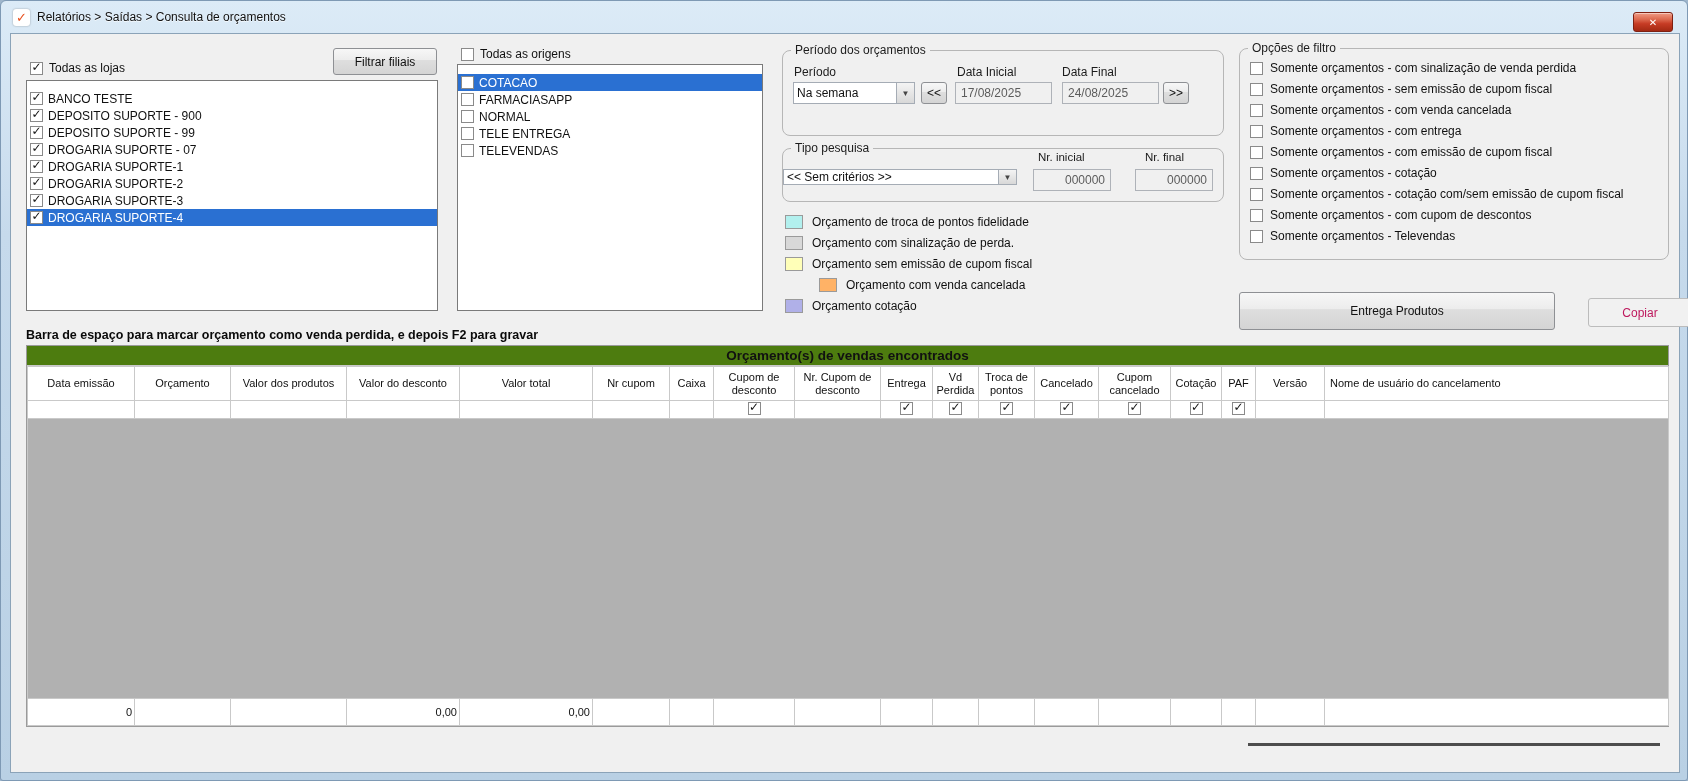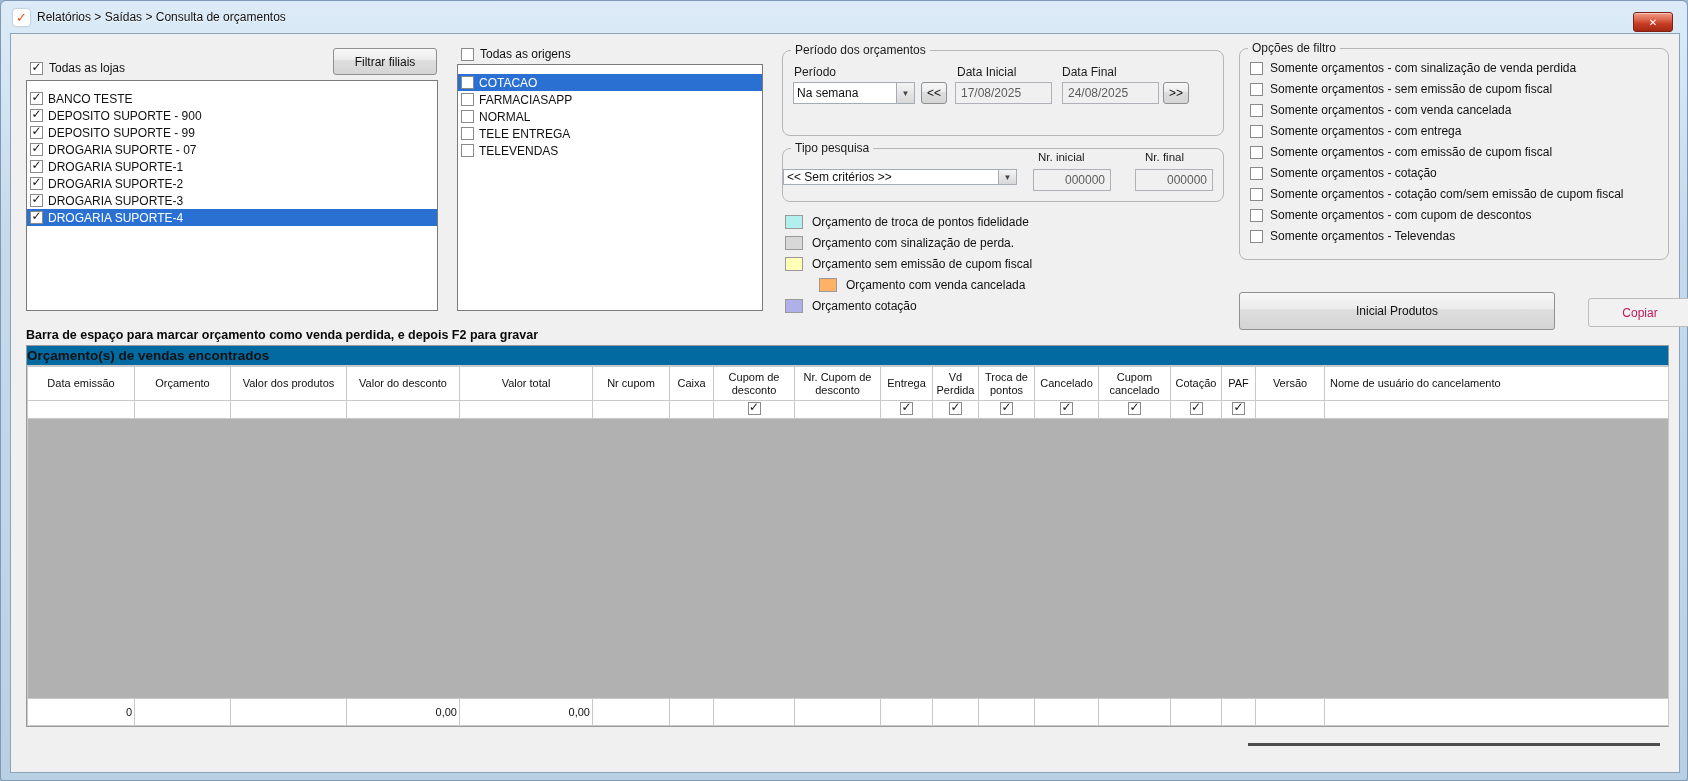--- a/index.html
+++ b/index.html
@@ -46,22 +46,22 @@
          color:#5c5c5c;display:flex;align-items:center;padding:0 5px;}
   .field.num{justify-content:flex-end;}
   .small-label{position:absolute;font-size:12px;color:#1c1c1c;white-space:nowrap;}
   .legend-row{position:absolute;display:flex;align-items:center;gap:9px;font-size:12px;}
   .legend-swatch{width:18px;height:14px;border:1px solid #9a9a9a;box-sizing:border-box;background:#eee;}
   .fo-row{position:absolute;left:10px;display:flex;align-items:center;gap:7px;font-size:12px;white-space:nowrap;}
 
   
   #hint{position:absolute;left:15px;top:294px;font-size:12.5px;font-weight:700;color:#0a0a0a;}
   #grid{position:absolute;left:15px;top:311px;width:1643px;background:#fff;border:1px solid #9a9a9a;box-sizing:border-box;}
-  .grid-title{height:19px;line-height:19px;font-weight:700;font-size:13.5px;
-              background:#0369a1;border-bottom:1px solid #c9c9c9;}
+  .grid-title{height:19px;line-height:19px;text-align:center;font-weight:700;font-size:13.5px;
+              background:#4d7c0f;border-bottom:1px solid #c9c9c9;}
   #grid table{border-collapse:collapse;table-layout:fixed;width:1641px;}
   #grid th,#grid td{border:1px solid #c9c9c9;font-size:11px;font-weight:400;padding:0 2px;
                     overflow:hidden;box-sizing:border-box;}
   #grid th{height:34px;text-align:center;white-space:pre-line;line-height:1.18;background:#fff;vertical-align:middle;}
   #grid th.left{text-align:left;padding-left:5px;}
   tr.flt td{height:18px;text-align:center;vertical-align:middle;background:#fff;}
   tr.bodyrow td{height:280px;background:#b1b1b1;border-left:none;border-right:none;padding:0;}
   tr.tot td{height:27px;font-weight:700;font-size:12px;text-align:right;padding:0 6px;vertical-align:middle;background:#fff;}
   #hscroll{position:absolute;left:1237px;top:709px;width:412px;height:3px;background:#4d4d4d;}
 </style>
@@ -242,21 +242,21 @@
         <span class="cb"></span>
         <span>Somente orçamentos - com cupom de descontos</span>
       </div>
       <div class="fo-row" style="top:180px;">
         <span class="cb"></span>
         <span>Somente orçamentos - Televendas</span>
       </div>
     </div>
 
     <div class="btn" style="left:1228px;top:258px;width:316px;height:38px;">
-      <span>Inicial Produtos</span>
+      <span>Entrega Produtos</span>
     </div>
     <div class="btn disabled" style="left:1553px;top:264px;width:104px;height:29px;">
       <span>Copiar</span>
     </div>
 
     <div id="hint">Barra de espaço para marcar orçamento como venda perdida, e depois F2 para gravar</div>
 
     <div id="grid">
       <div class="grid-title">Orçamento(s) de vendas encontrados</div>
       <table>

